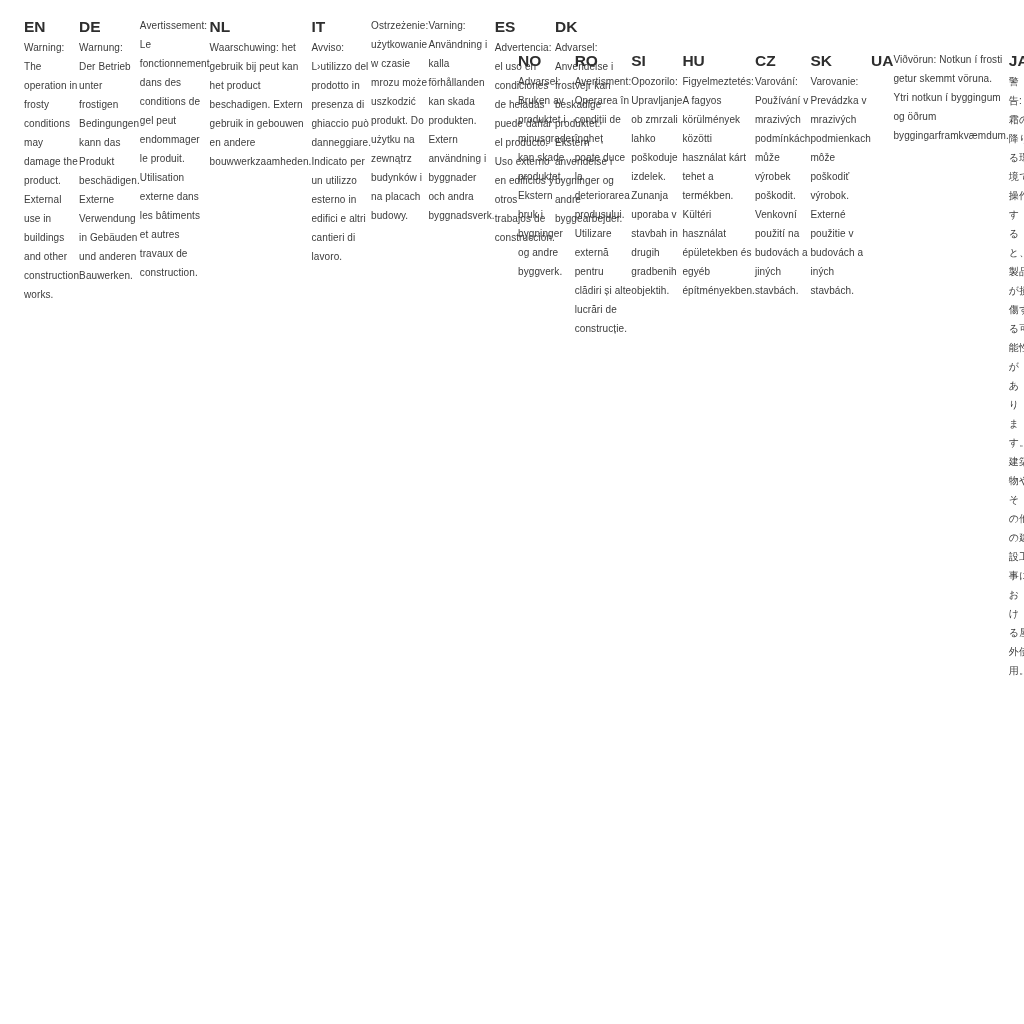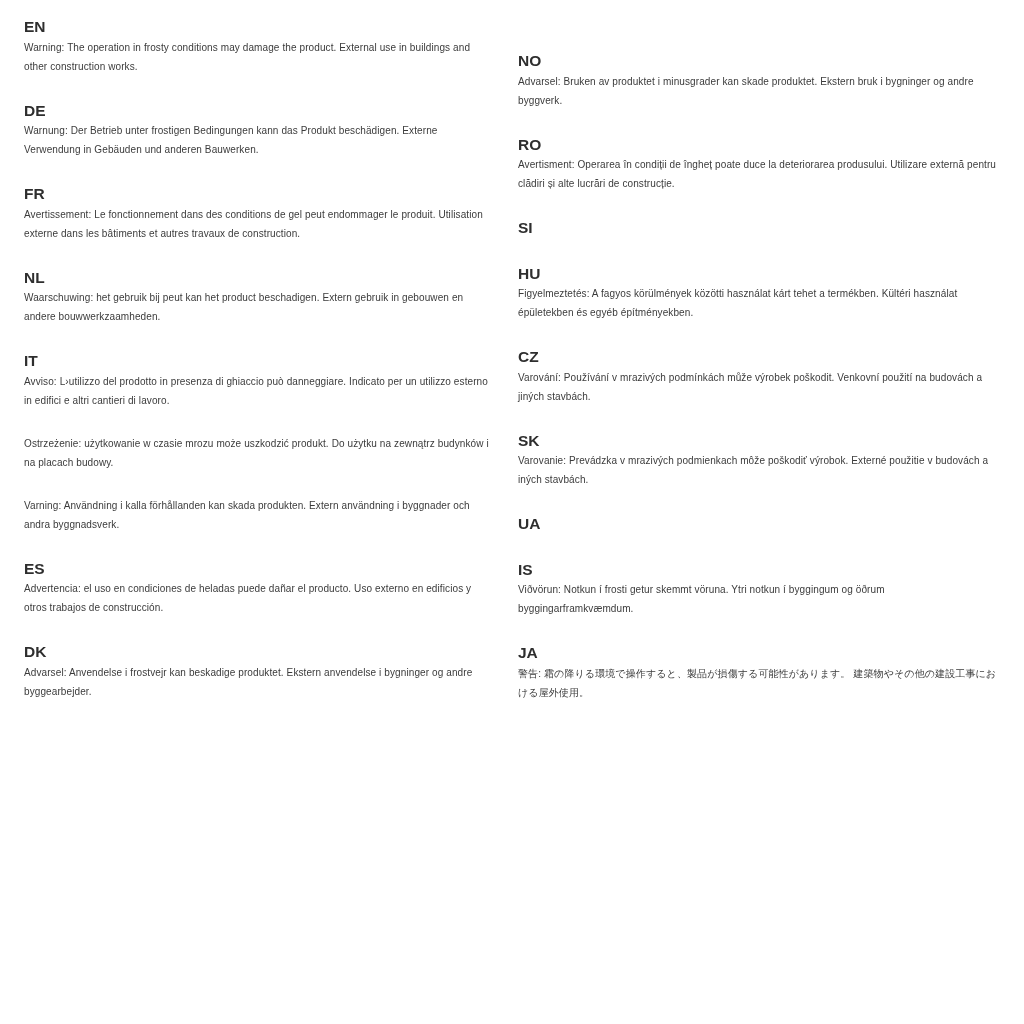--- a/index.html
+++ b/index.html
@@ -11,21 +11,20 @@
     color: #3b3b3b;
     overflow: hidden;
   }
   .sheet {
     display: flex;
     padding: 16px 20px 0 24px;
     gap: 24px;
   }
   .column {
     display: flex;
-    flex-direction: column;
   }
   .column.left  { width: 470px; }
   .column.right { width: 482px; margin-top: 34px; }
   .section { margin-bottom: 24px; }
   .lang-code {
     font-weight: bold;
     font-size: 15.5px;
     line-height: 21.5px;
     color: #2e2e2e;
   }
@@ -42,21 +41,20 @@
   <div class="column left" id="left-column">
       <div class="section">
         <div class="lang-code">EN</div>
         <div class="lang-text">Warning: The operation in frosty conditions may damage the product. External use in buildings and other construction works.</div>
       </div>
       <div class="section">
         <div class="lang-code">DE</div>
         <div class="lang-text">Warnung: Der Betrieb unter frostigen Bedingungen kann das Produkt beschädigen. Externe Verwendung in Gebäuden und anderen Bauwerken.</div>
       </div>
       <div class="section">
-        <div class="lang-code">FR</div>
         <div class="lang-text">Avertissement: Le fonctionnement dans des conditions de gel peut endommager le produit. Utilisation externe dans les bâtiments et autres travaux de construction.</div>
       </div>
       <div class="section">
         <div class="lang-code">NL</div>
         <div class="lang-text">Waarschuwing: het gebruik bij peut kan het product beschadigen. Extern gebruik in gebouwen en andere bouwwerkzaamheden.</div>
       </div>
       <div class="section">
         <div class="lang-code">IT</div>
         <div class="lang-text">Avviso: L›utilizzo del prodotto in presenza di ghiaccio può danneggiare. Indicato per un utilizzo esterno in edifici e altri cantieri di lavoro.</div>
       </div>
@@ -79,38 +77,38 @@
       <div class="section">
         <div class="lang-code">NO</div>
         <div class="lang-text">Advarsel: Bruken av produktet i minusgrader kan skade produktet. Ekstern bruk i bygninger og andre byggverk.</div>
       </div>
       <div class="section">
         <div class="lang-code">RO</div>
         <div class="lang-text">Avertisment: Operarea în condiții de îngheț poate duce la deteriorarea produsului. Utilizare externă pentru clădiri și alte lucrări de construcție.</div>
       </div>
       <div class="section">
         <div class="lang-code">SI</div>
+        <div class="lang-text">Opozorilo: Upravljanje ob zmrzali lahko poškoduje izdelek. Zunanja uporaba v stavbah in drugih gradbenih objektih.</div>
       </div>
       <div class="section">
         <div class="lang-code">HU</div>
         <div class="lang-text">Figyelmeztetés: A fagyos körülmények közötti használat kárt tehet a termékben. Kültéri használat épületekben és egyéb építményekben.</div>
       </div>
       <div class="section">
         <div class="lang-code">CZ</div>
         <div class="lang-text">Varování: Používání v mrazivých podmínkách může výrobek poškodit. Venkovní použití na budovách a jiných stavbách.</div>
       </div>
       <div class="section">
         <div class="lang-code">SK</div>
         <div class="lang-text">Varovanie: Prevádzka v mrazivých podmienkach môže poškodiť výrobok. Externé použitie v budovách a iných stavbách.</div>
       </div>
       <div class="section">
         <div class="lang-code">UA</div>
       </div>
       <div class="section">
-        <div class="lang-code">IS</div>
         <div class="lang-text">Viðvörun: Notkun í frosti getur skemmt vöruna. Ytri notkun í byggingum og öðrum byggingarframkvæmdum.</div>
       </div>
       <div class="section">
         <div class="lang-code">JA</div>
         <div class="lang-text">警告: 霜の降りる環境で操作すると、製品が損傷する可能性があります。 建築物やその他の建設工事における屋外使用。</div>
       </div>
     </div>
 </div>
 
 </body></html>

